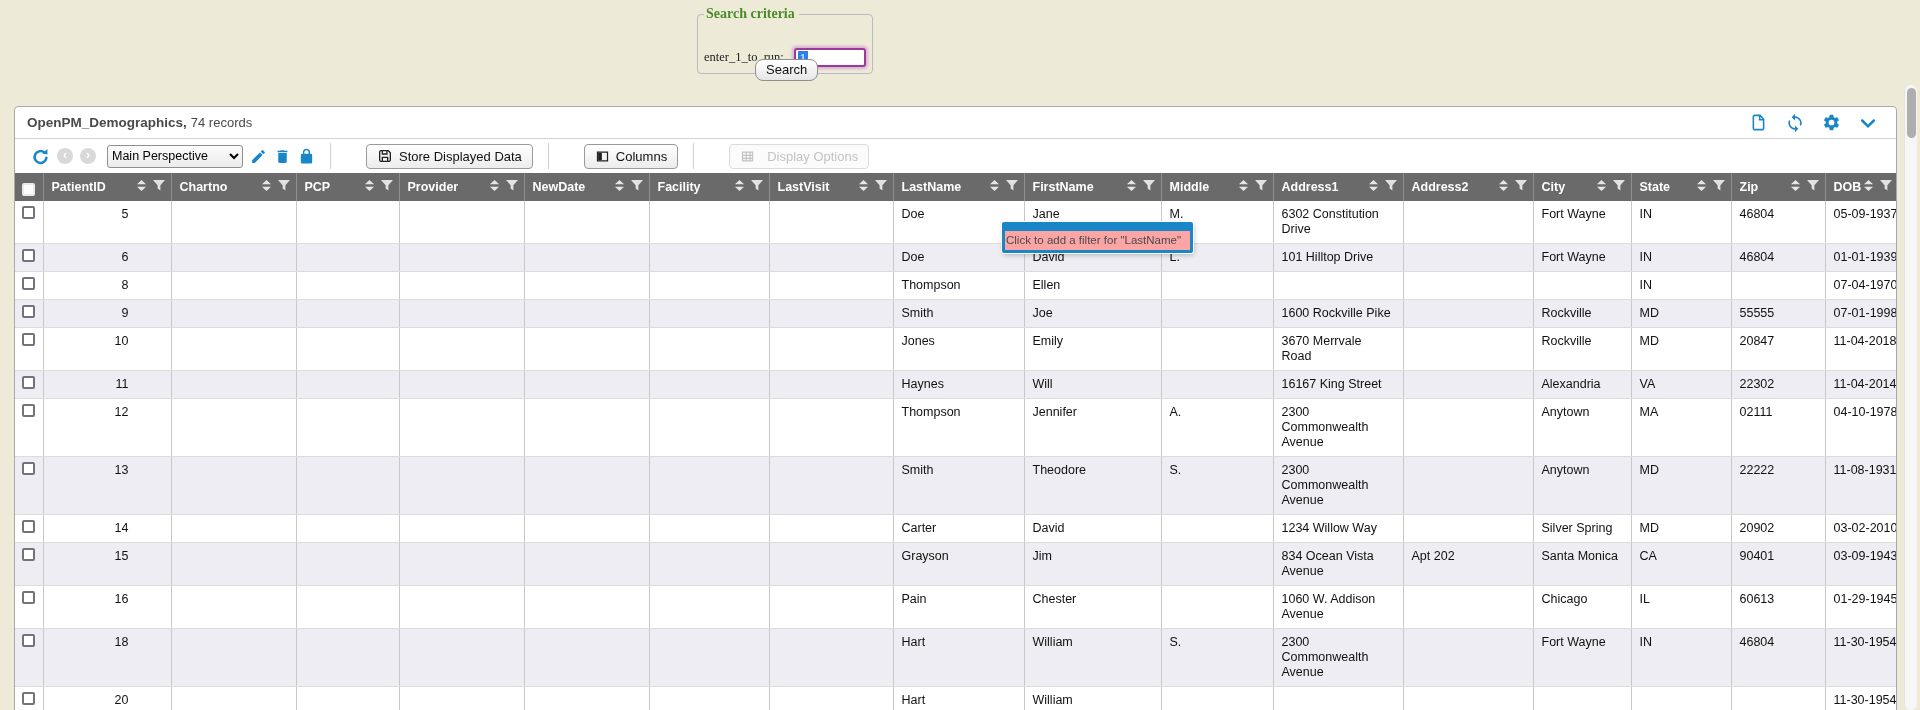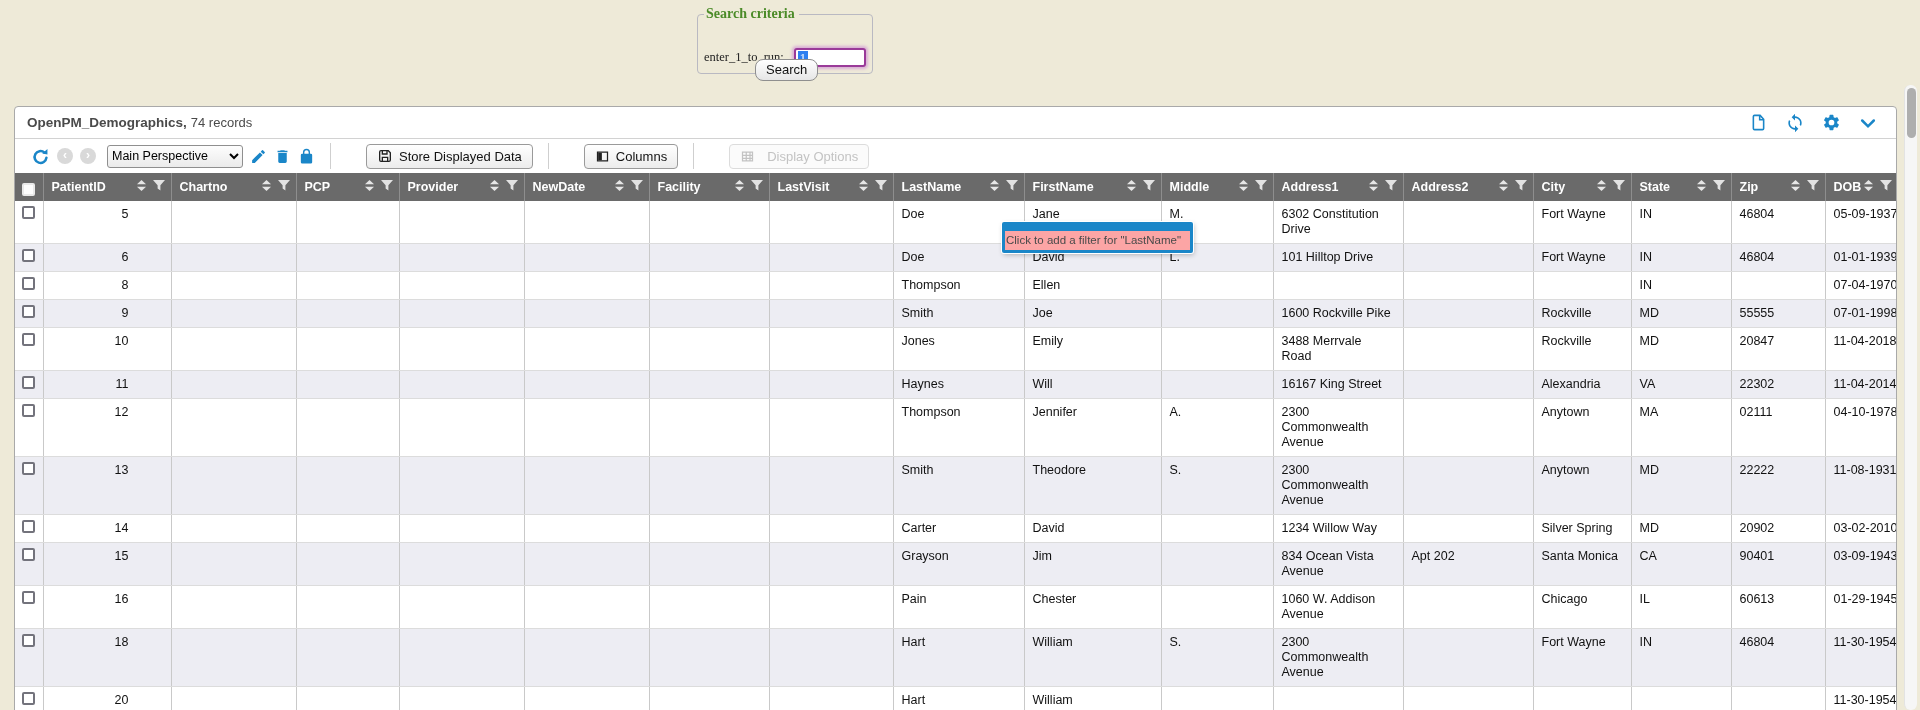--- a/index.html
+++ b/index.html
@@ -553,21 +553,21 @@
             <td class="num">10</td>
             <td></td>
             <td></td>
             <td></td>
             <td></td>
             <td></td>
             <td></td>
             <td>Jones</td>
             <td>Emily</td>
             <td></td>
-            <td>3488 Merrvale Road</td>
+            <td>3670 Merrvale Road</td>
             <td></td>
             <td class="nowrap">Rockville</td>
             <td>MD</td>
             <td class="nowrap">20847</td>
             <td class="nowrap">11-04-2018</td>
           </tr>
           <tr class="stripe">
             <td class="cb"><div class="checkbox"></div></td>
             <td class="num">11</td>
             <td></td>

